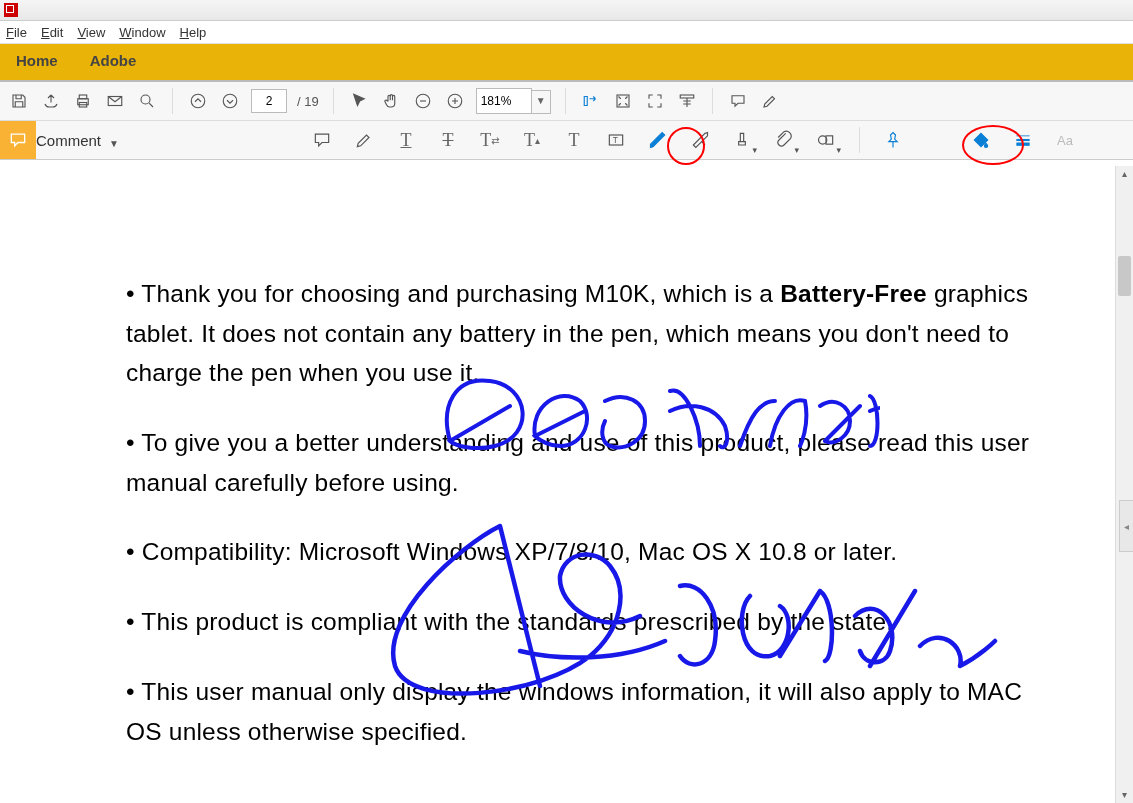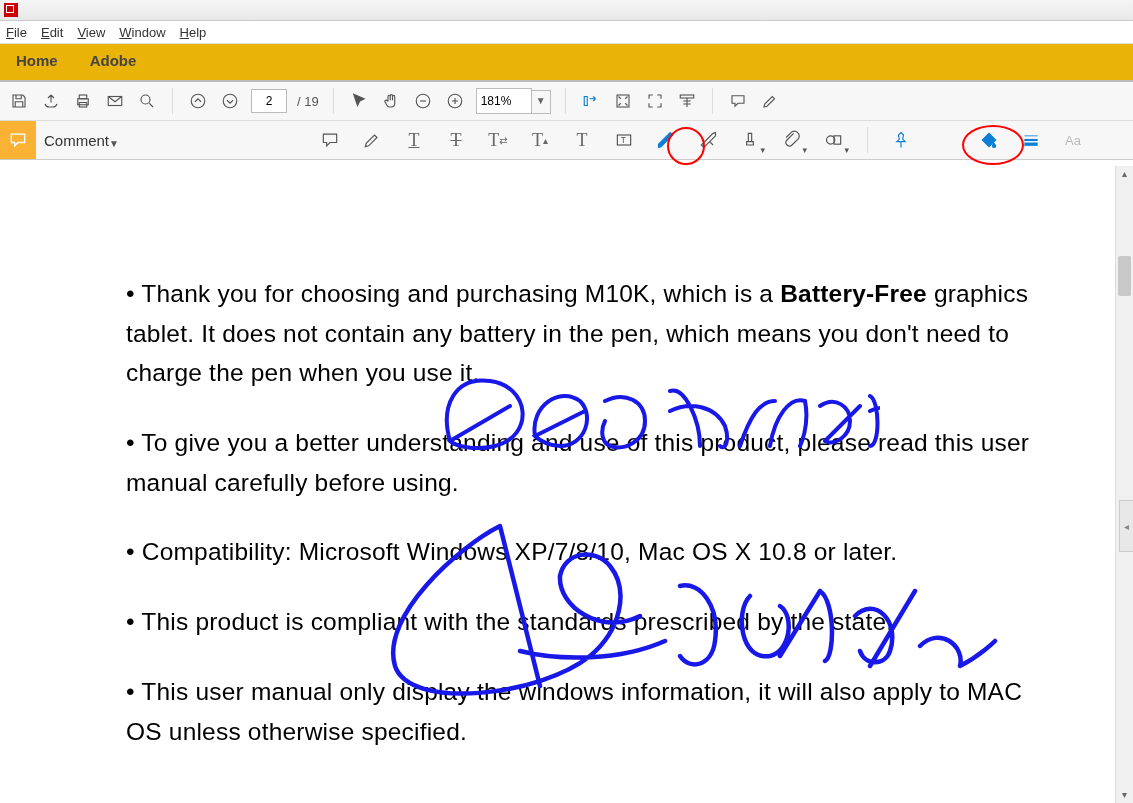--- a/index.html
+++ b/index.html
@@ -18,21 +18,21 @@
 .tb-ico svg{width:18px;height:18px;stroke:#555;fill:none;stroke-width:1.5}
 .sep{width:1px;height:26px;background:#ddd;margin:0 4px}
 .page-in{width:30px;height:20px;text-align:center;border:1px solid #bbb;font-size:12px}
 .page-total{font-size:13px;color:#555}
 .zoom-in{width:48px;height:22px;border:1px solid #bbb;font-size:12px;text-align:left;padding-left:4px}
 .zoom-wrap{position:relative;display:flex;align-items:flex-end}
 .zoom-wrap .dd{width:18px;height:22px;border:1px solid #bbb;border-left:none;text-align:center;line-height:20px;color:#666;font-size:10px}
 .toolbar2{height:38px;display:flex;align-items:center;background:#f7f7f7;border-bottom:1px solid #ccc}
 .comment-tab{width:36px;height:38px;background:#f9b233;display:flex;align-items:center;justify-content:center}
 .comment-tab svg{width:20px;height:20px;stroke:#fff;fill:none;stroke-width:1.6}
-.comment-lbl{padding:0 8px;font-size:15px;color:#333;display:flex;align-items:flex-end;gap:0}
+.comment-lbl{padding:0 0;font-size:15px;color:#333;display:flex;align-items:flex-end;gap:8px}
 .comment-lbl .drop{font-size:10px;color:#555}
 .tb2-icons{margin-left:190px;display:flex;align-items:center;gap:16px}
 .t2{width:26px;height:26px;display:flex;align-items:center;justify-content:center;color:#555;cursor:pointer;position:relative}
 .t2 svg{width:20px;height:20px;stroke:#555;fill:none;stroke-width:1.4}
 .t2.txt{font-family:"Times New Roman",serif;font-size:18px;color:#666}
 .t2.blue svg{stroke:#0b7fd6;fill:#0b7fd6}
 .circle{position:absolute;border:2px solid red;border-radius:50%;pointer-events:none}
 #c3{width:34px;height:34px;left:667px;top:127px}
 #c4{width:58px;height:36px;left:962px;top:125px}
 .annot{position:absolute;color:red;font-size:18px;font-family:Arial}

